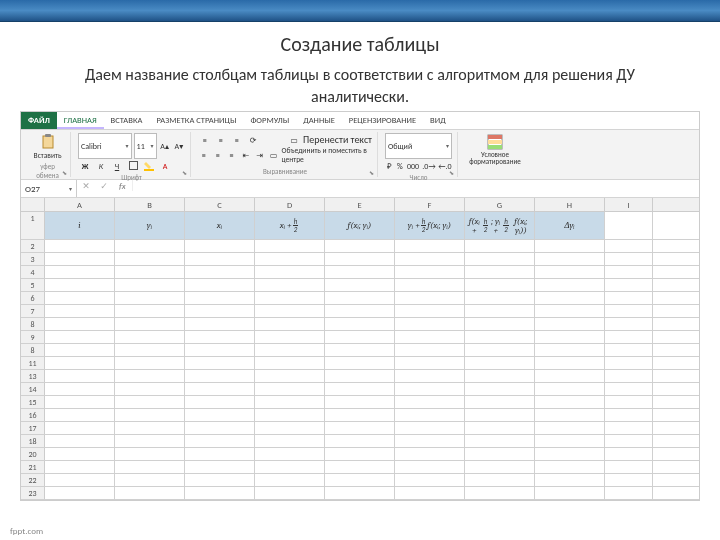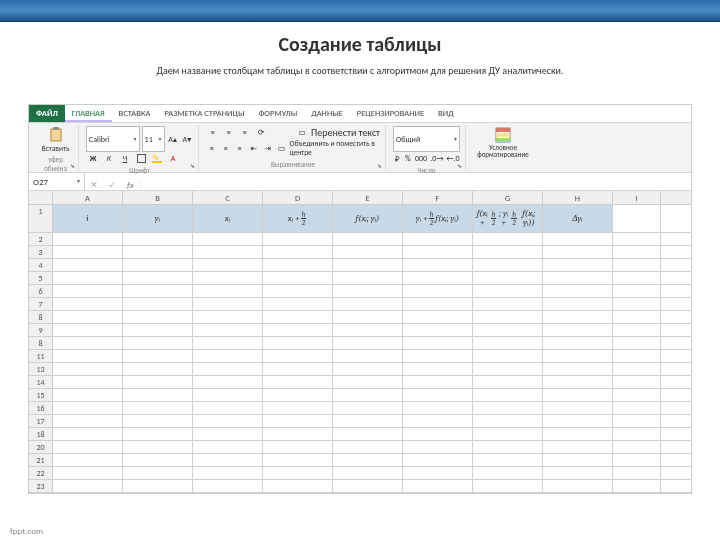--- a/index.html
+++ b/index.html
@@ -1,34 +1,34 @@
 <!DOCTYPE html>
 <html><head>
 <meta charset="utf-8">
 <style>
 *{box-sizing:border-box;margin:0;padding:0;font-family:Calibri,Arial,sans-serif}
 body{width:720px;height:540px;background:#fff;overflow:hidden;position:relative}
 .banner{height:22px;background:linear-gradient(180deg,#2a6aa8 0%,#4a8bc4 50%,#1f5286 100%);border-bottom:1px solid #154068}
-.slide-title{text-align:center;font-size:20px;color:#333;margin-top:10px;font-weight:700}
-.slide-sub{text-align:center;font-size:10px;color:#333;margin:8px 40px 26px;line-height:1.35}
-.excel{margin:0 28px;border:1px solid #ccc;background:#fff;font-size:9px;color:#333}
+.slide-title{text-align:center;font-size:20px;color:#333;margin-top:10px;font-weight:400}
+.slide-sub{text-align:center;font-size:16px;color:#333;margin:8px 40px 4px;line-height:1.35}
+.excel{margin:0 20px;border:1px solid #ccc;background:#fff;font-size:9px;color:#333}
 .ribbon-tabs{display:flex;align-items:stretch;background:#fff;height:18px;border-bottom:1px solid #d4d4d4}
 .tab{padding:3px 7px;font-size:8.5px;color:#444;text-transform:uppercase;cursor:pointer}
 .tab.file{background:#1e7145;color:#fff;font-weight:bold}
 .tab.active{color:#1e7145;border-bottom:2px solid #c4b5fd;font-weight:normal}
 .ribbon{display:flex;background:#f3f3f3;height:50px;border-bottom:1px solid #d4d4d4;padding:2px 4px;gap:2px}
 .rgroup{display:flex;flex-direction:column;justify-content:space-between;border-right:1px solid #ddd;padding:1px 5px;position:relative}
 .rgroup-label{font-size:7px;color:#888;text-align:center;margin-top:auto;padding-top:1px}
 .rgroup-row{display:flex;gap:2px;align-items:center}
 .btn-big{display:flex;flex-direction:column;align-items:center;gap:1px;font-size:7.5px;padding:1px 3px;cursor:pointer}
 .icon{width:16px;height:16px;display:inline-flex;align-items:center;justify-content:center}
 .select{border:1px solid #bbb;background:#fff;font-size:8px;padding:12px 2px;height:13px;display:inline-flex;align-items:center;justify-content:space-between;gap:3px;cursor:pointer}
 .mini-btn{width:14px;height:13px;border:1px solid transparent;display:inline-flex;align-items:center;justify-content:center;font-size:8px;cursor:pointer}
 .corner{position:absolute;right:1px;bottom:1px;width:7px;height:7px;font-size:6px;color:#888}
-.fbar{display:flex;align-items:flex-end;height:18px;border-bottom:1px solid #d4d4d4;background:#fff}
+.fbar{display:flex;align-items:flex-start;height:18px;border-bottom:1px solid #d4d4d4;background:#fff}
 .namebox{width:56px;border-right:1px solid #ccc;padding:0 4px;font-size:9px;display:flex;align-items:center;justify-content:space-between;height:100%}
 .fxlabel{padding:0 6px;font-style:italic;color:#777;font-size:9px;border-right:1px solid #eee}
 .grid{position:relative}
 .colhdr{display:flex;background:#f0f0f0;border-bottom:1px solid #ccc;height:14px}
 .rh{width:24px;border-right:1px solid #ccc}
 .ch{flex:0 0 70px;border-right:1px solid #ccc;text-align:center;font-size:8.5px;color:#555;line-height:14px}
 .ch.I{flex:0 0 48px}
 .rows{}
 .row{display:flex;height:13px;border-bottom:1px solid #d0d0d0}
 .row .rn{width:24px;background:#f0f0f0;border-right:1px solid #ccc;text-align:center;font-size:8px;color:#555;line-height:13px}

